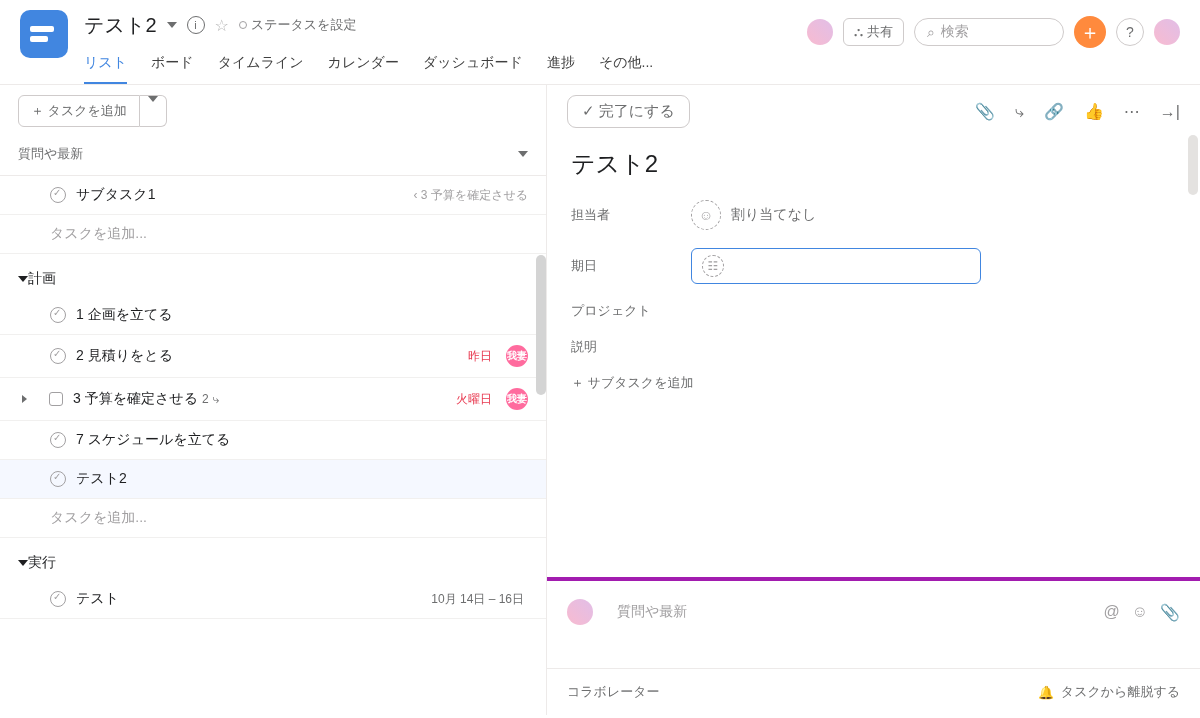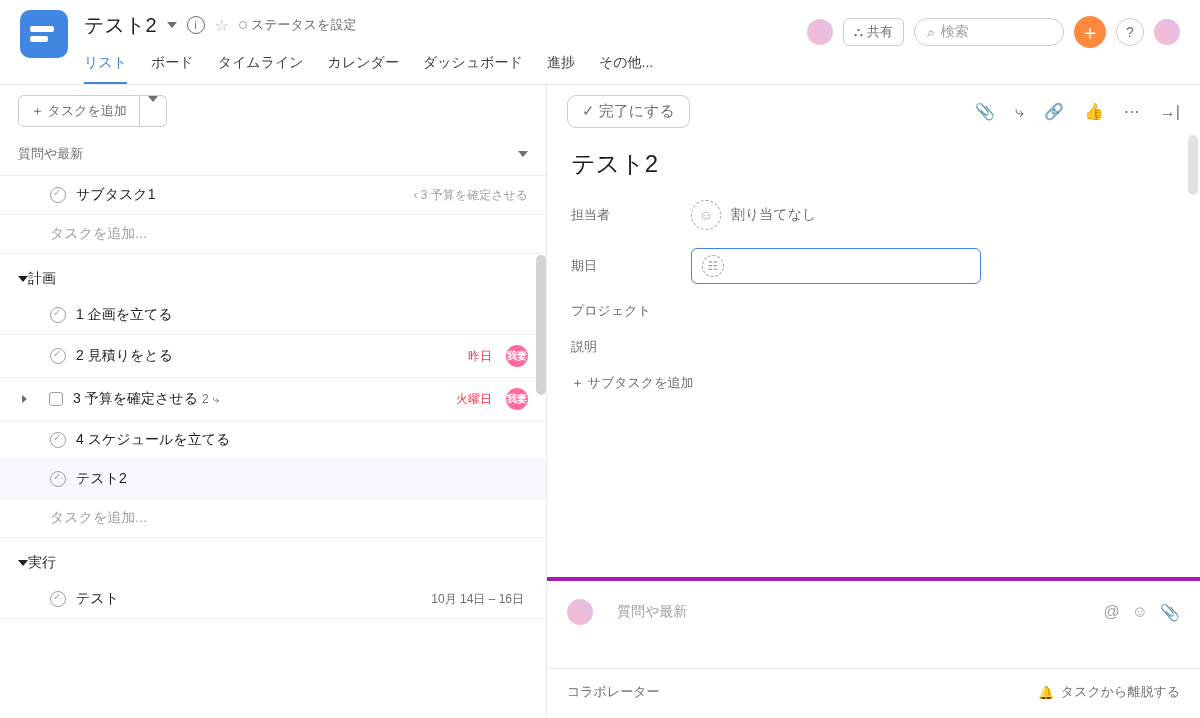--- a/index.html
+++ b/index.html
@@ -165,21 +165,21 @@
     </div>
     <div class="task-row">
       <span class="row-arrow"></span>
       <span class="subtask-icon"></span>
       <span class="name"><span>3 予算を確定させる</span> <span class="meta">2</span> <span class="meta">⤷</span></span>
       <span class="date red">火曜日</span>
       <span class="badge">我妻</span>
     </div>
     <div class="task-row">
       <span class="check"></span>
-      <span class="name">4 スケジュールを立てる</span>
+      <span class="name">7 スケジュールを立てる</span>
     </div>
     <div class="task-row hl">
       <span class="check"></span>
       <span class="name">テスト2</span>
     </div>
     <div class="task-row placeholder">
       <span class="name">タスクを追加...</span>
     </div>
 
     <div class="section-row">

